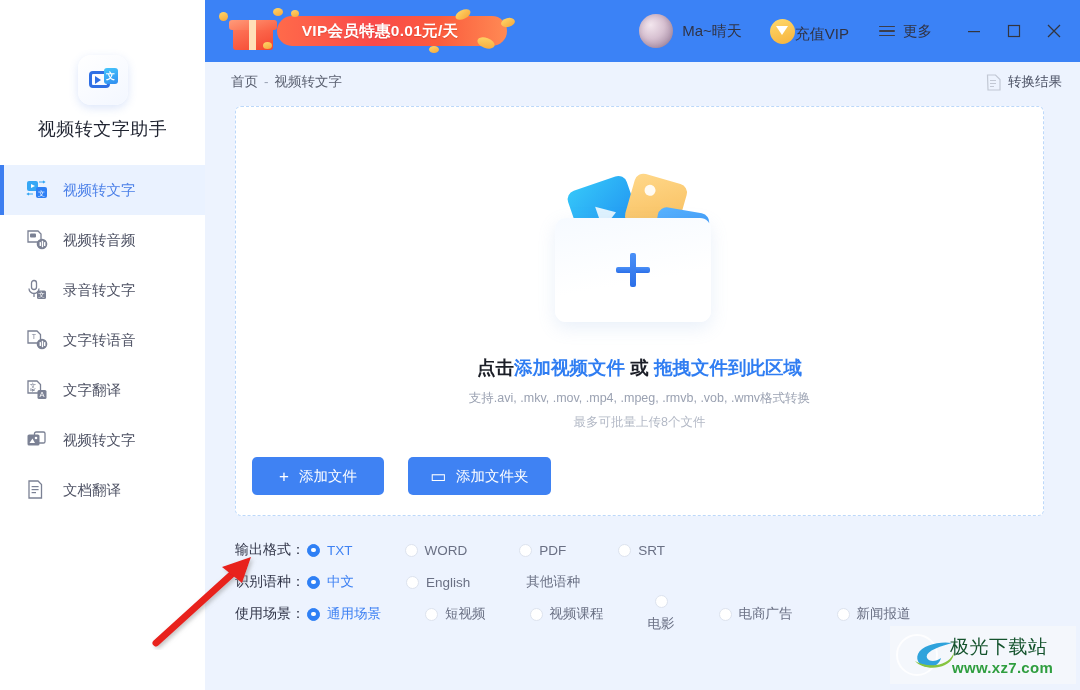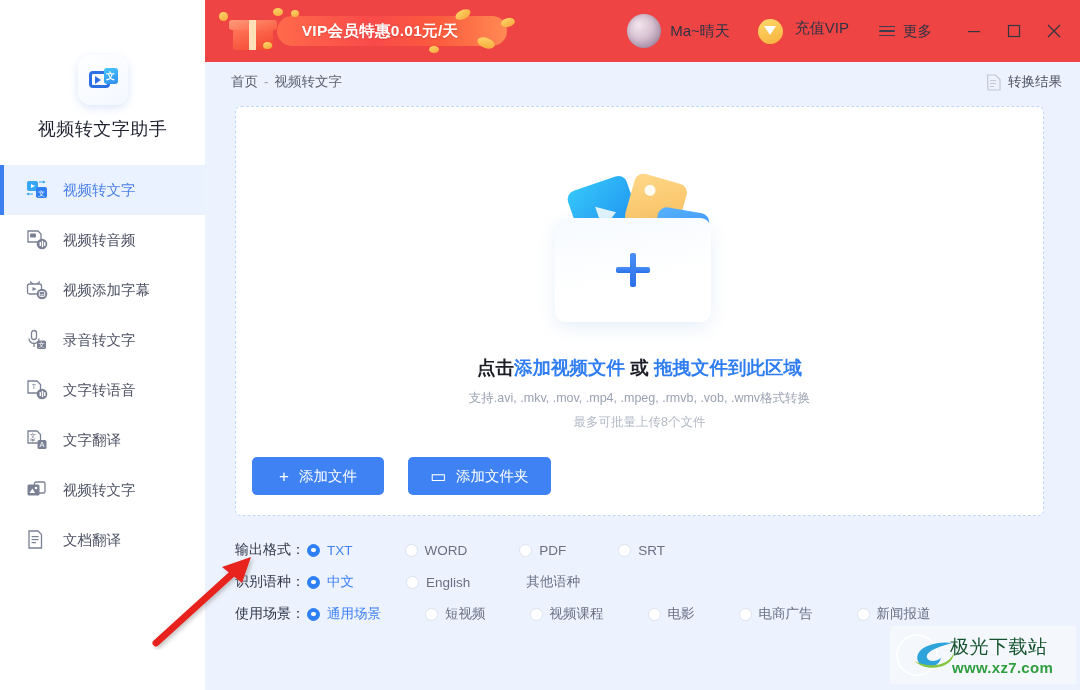--- a/index.html
+++ b/index.html
@@ -105,21 +105,21 @@
     background: #edf3fe;
     position: relative;
     display: flex;
     flex-direction: column;
   }
 
   
   .titlebar {
     height: 62px;
     flex: 0 0 62px;
-    background: #ef4444;
+    background: #3b82f6;
     display: flex;
     align-items: center;
     position: relative;
     z-index: 5;
   }
   .vip-banner {
     position: absolute;
     left: 14px; top: 6px;
     width: 298px; height: 50px;
     display: flex; align-items: center; justify-content: center;
@@ -191,21 +191,21 @@
     margin-right: 28px; cursor:pointer;
   }
   .avatar {
     width: 34px; height: 34px; border-radius: 50%;
     background:
       radial-gradient(circle at 34% 32%, #f3e6ee 0%, #d8c2d2 42%, #b79fb4 70%, #8d7391 100%);
     box-shadow: inset 0 0 6px rgba(120,90,120,.35);
   }
   .user-name { font-size: 15px; color: #303344; white-space:nowrap; }
 
-  .vip-btn { display:flex; align-items:flex-start; gap:12px; margin-right: 30px; cursor:pointer;}
+  .vip-btn { display:flex; align-items:flex-end; gap:0; margin-right: 30px; cursor:pointer;}
   .vip-crown {
     width: 25px; height: 25px; border-radius: 50%;
     background: linear-gradient(160deg,#ffd96b,#f6b23c);
     position: relative;
   }
   .vip-crown:after{
     content:""; position:absolute; left:6px; top:7px;
     width:0;height:0;
     border-left:6.5px solid transparent;
     border-right:6.5px solid transparent;
@@ -451,33 +451,20 @@
             <rect x="4" y="4.5" width="6" height="4" rx="1" fill="#7b8194"></rect>
             <circle cx="16" cy="15" r="5.3" fill="#7b8194"></circle>
             <rect x="13.6" y="13" width="1.4" height="4" rx=".6" fill="#fff"></rect>
             <rect x="15.8" y="11.8" width="1.4" height="6.4" rx=".6" fill="#fff"></rect>
             <rect x="18" y="13" width="1.4" height="4" rx=".6" fill="#fff"></rect>
           </svg>
         </span>
         <span>视频转音频</span>
       </div>
 
-      <div class="nav-item">
-        <span class="nav-ico">
-          <svg width="22" height="22" viewBox="0 0 22 22">
-            <path d="M4 2.5l3 2.5M14 2.5l-3 2.5" stroke="#7b8194" stroke-width="1.2" fill="none"></path>
-            <rect x="1.5" y="5" width="14" height="10" rx="2" fill="none" stroke="#7b8194" stroke-width="1.3"></rect>
-            <polygon points="6.5,8 6.5,12 10.5,10" fill="#7b8194"></polygon>
-            <circle cx="16" cy="15" r="5.3" fill="#7b8194"></circle>
-            <rect x="13.3" y="12.6" width="5.4" height="4.8" rx="1" fill="none" stroke="#fff" stroke-width="1"></rect>
-            <rect x="14.3" y="15.4" width="3.4" height=".9" fill="#fff"></rect>
-          </svg>
-        </span>
-        <span>视频添加字幕</span>
-      </div>
 
       <div class="nav-item">
         <span class="nav-ico">
           <svg width="22" height="22" viewBox="0 0 22 22">
             <rect x="5.5" y="1.5" width="5" height="9" rx="2.5" fill="none" stroke="#7b8194" stroke-width="1.3"></rect>
             <path d="M3 9.5a5 5 0 0 0 10 0M8 14.5v3.5" stroke="#7b8194" stroke-width="1.3" fill="none"></path>
             <rect x="11" y="11.5" width="9" height="8.5" rx="1.5" fill="#7b8194"></rect>
             <text x="15.5" y="18" font-size="6.5" fill="#fff" text-anchor="middle" font-family="'Liberation Sans',sans-serif">文</text>
           </svg>
         </span>
@@ -702,21 +689,21 @@
             <span>通用场景</span>
           </div>
           <div class="opt" style="margin-right:16px;">
             <span class="radio"></span>
             <span>短视频</span>
           </div>
           <div class="opt" style="margin-right:16px;">
             <span class="radio"></span>
             <span>视频课程</span>
           </div>
-          <div class="opt" style="margin-right:16px;">
+          <div class="opt" style="margin-right:16px;flex-direction:column;">
             <span class="radio"></span>
             <span>电影</span>
           </div>
           <div class="opt" style="margin-right:16px;">
             <span class="radio"></span>
             <span>电商广告</span>
           </div>
           <div class="opt" style="margin-right:0;">
             <span class="radio"></span>
             <span>新闻报道</span>

